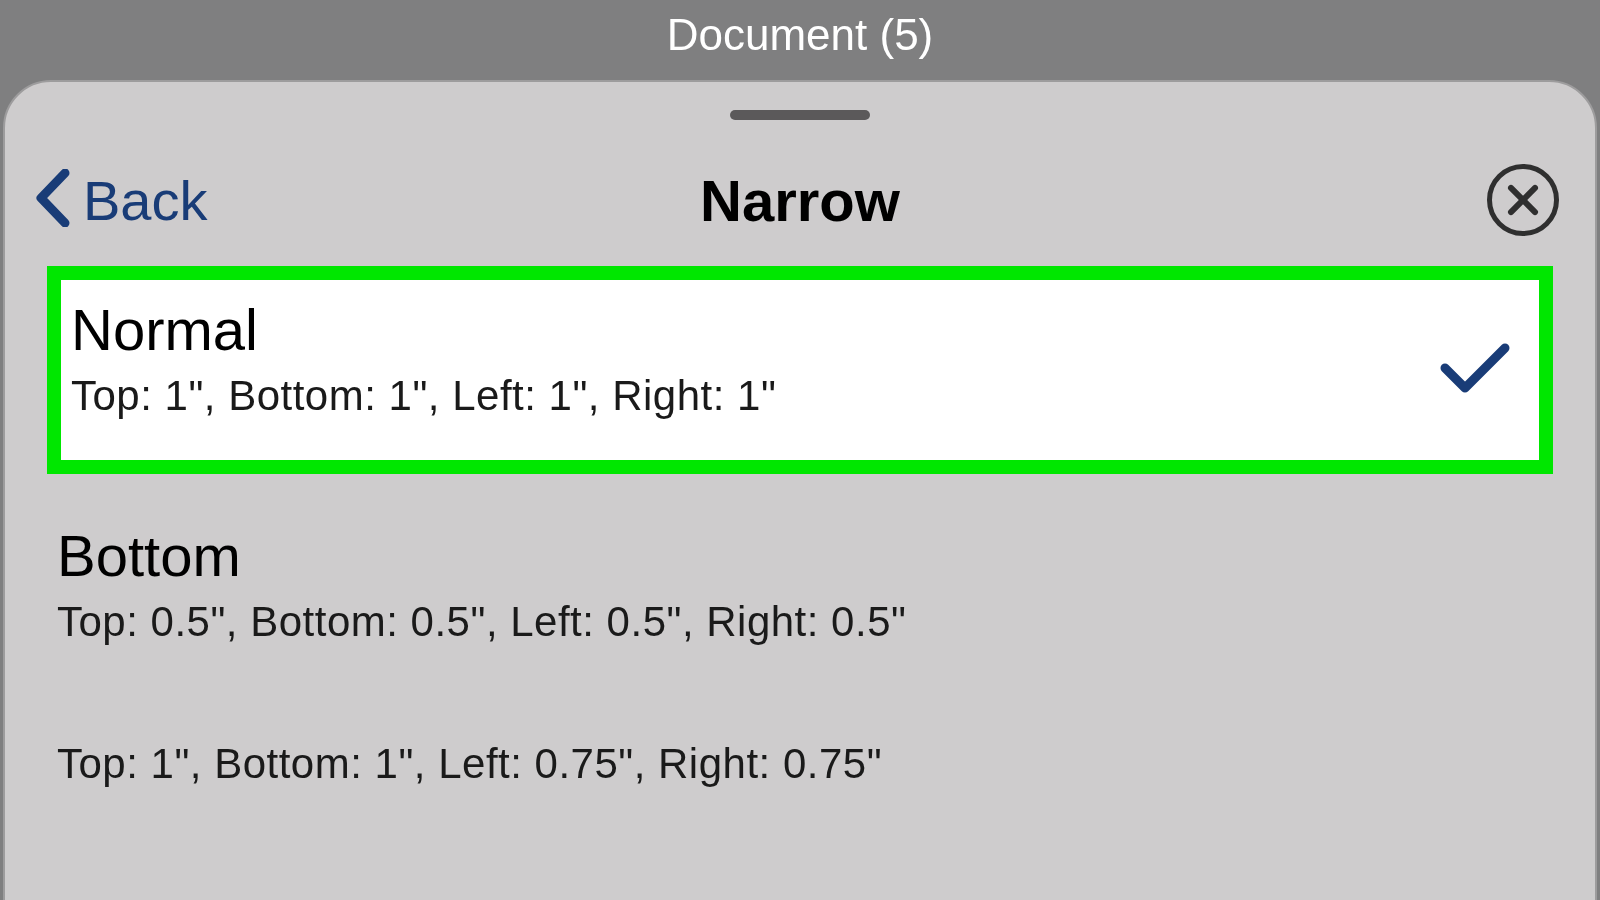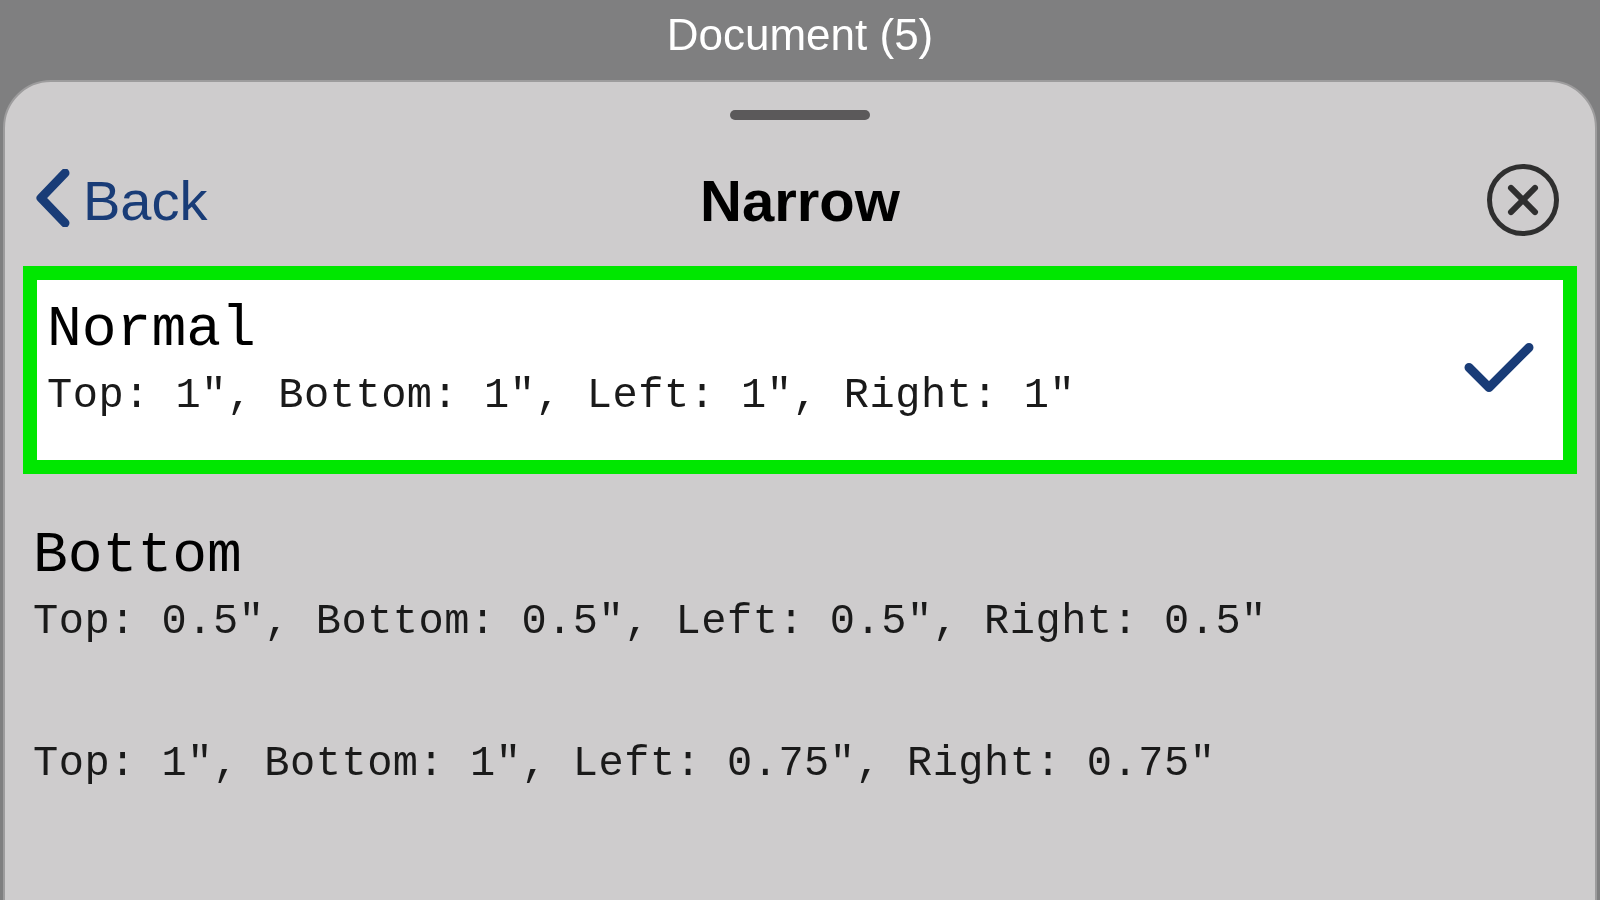--- a/index.html
+++ b/index.html
@@ -68,21 +68,21 @@
   .close::before, .close::after {
     content: "";
     position: absolute;
     width: 40px;
     height: 6px;
     background: #2f2f2f;
     border-radius: 3px;
   }
   .close::before { transform: rotate(45deg); }
   .close::after { transform: rotate(-45deg); }
-  .list { padding: 0 18px; font-family: Liberation Mono, monospace; }
+  .list { padding: 0 42px; }
   .option {
     position: relative;
     padding: 24px 10px 34px 10px;
     cursor: pointer;
   }
   .option + .option { margin-top: 26px; }
   .opt-name { font-size: 58px; font-weight: 500; color: #000; line-height: 1.1; }
   .opt-desc { font-size: 42px; color: #1a1a1a; margin-top: 10px; letter-spacing: 0.5px; }
   .option.highlighted {
     background: #fff;

